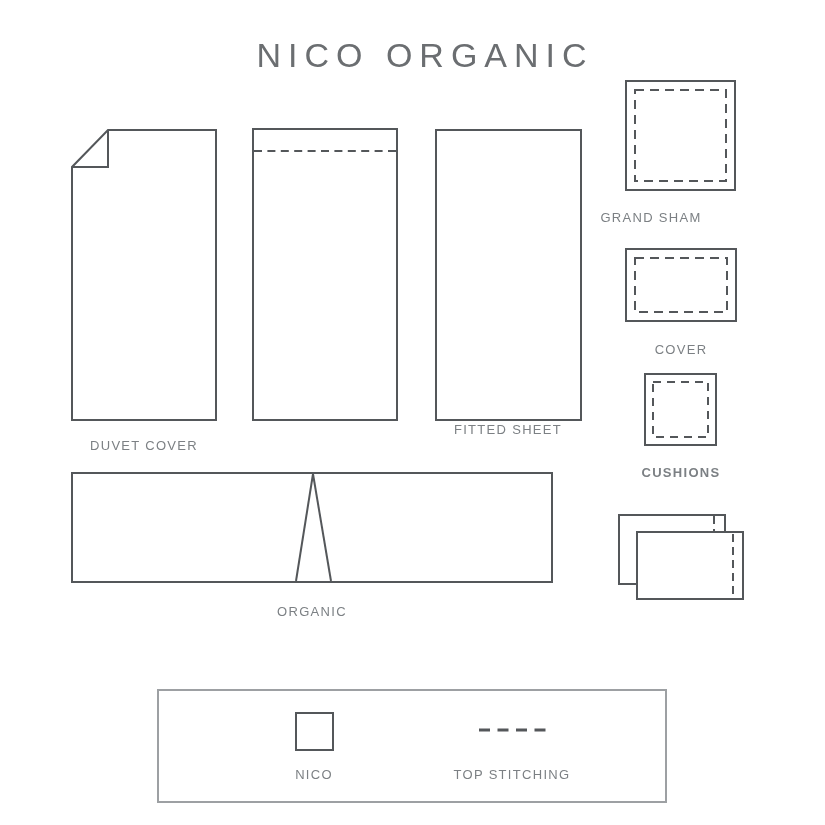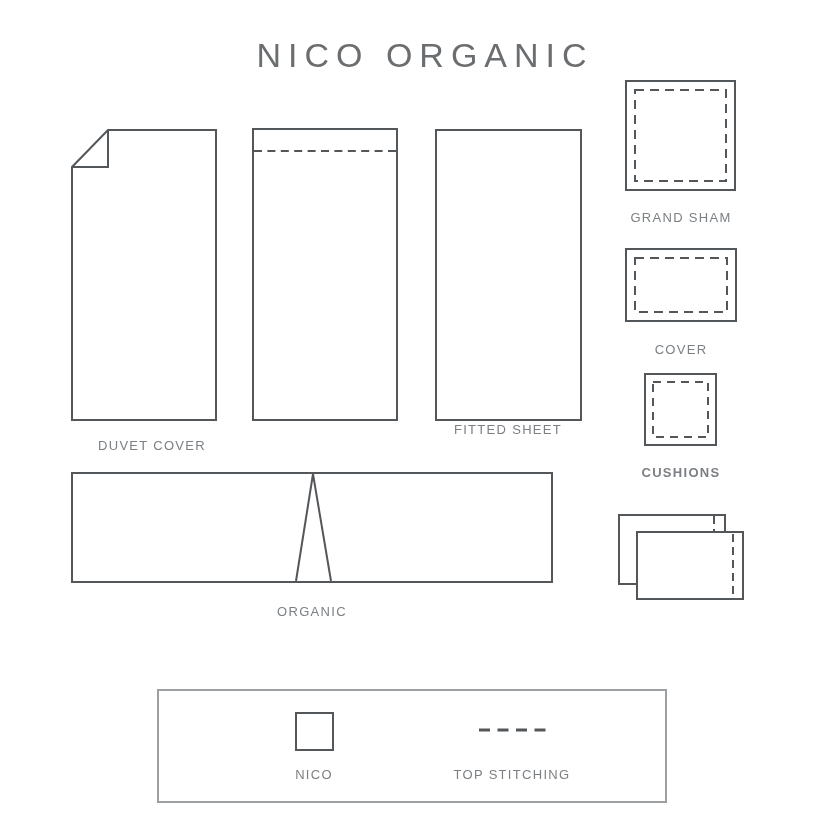--- a/index.html
+++ b/index.html
@@ -40,24 +40,24 @@
   .shapes .stitch-sample { stroke-width: 3; }
   .label {
     position: absolute;
     font-size: 13px;
     letter-spacing: 1.3px;
     line-height: 20px;
     color: var(--label-text, #7c8084);
     text-align: center;
     white-space: pre-line;
   }
-  .lbl-duvet       { left: 60px;  width: 184px; top: 436px; }
+  .lbl-duvet       { left: 52px;  width: 184px; top: 436px; }
   .lbl-flat        { left: 245px; width: 160px; top: 436px; }
   .lbl-fitted      { left: 428px; width: 160px; top: 420px; }
-  .lbl-grand-sham  { left: 601px; width: 160px; top: 208px; }
+  .lbl-grand-sham  { left: 571px; width: 160px; top: 208px; }
   .lbl-sham        { left: 601px; width: 160px; top: 340px; }
   .lbl-cushions    { left: 601px; width: 160px; top: 463px; font-weight: bold; }
   .lbl-bedskirt    { left: 232px; width: 160px; top: 602px; }
   .lbl-pillowcases { left: 596px; width: 170px; top: 618px; }
   .lbl-nico        { left: 254px; width: 120px; top: 765px; }
   .lbl-stitching   { left: 422px; width: 180px; top: 765px; }
 </style>
 </head>
 <body>
 

